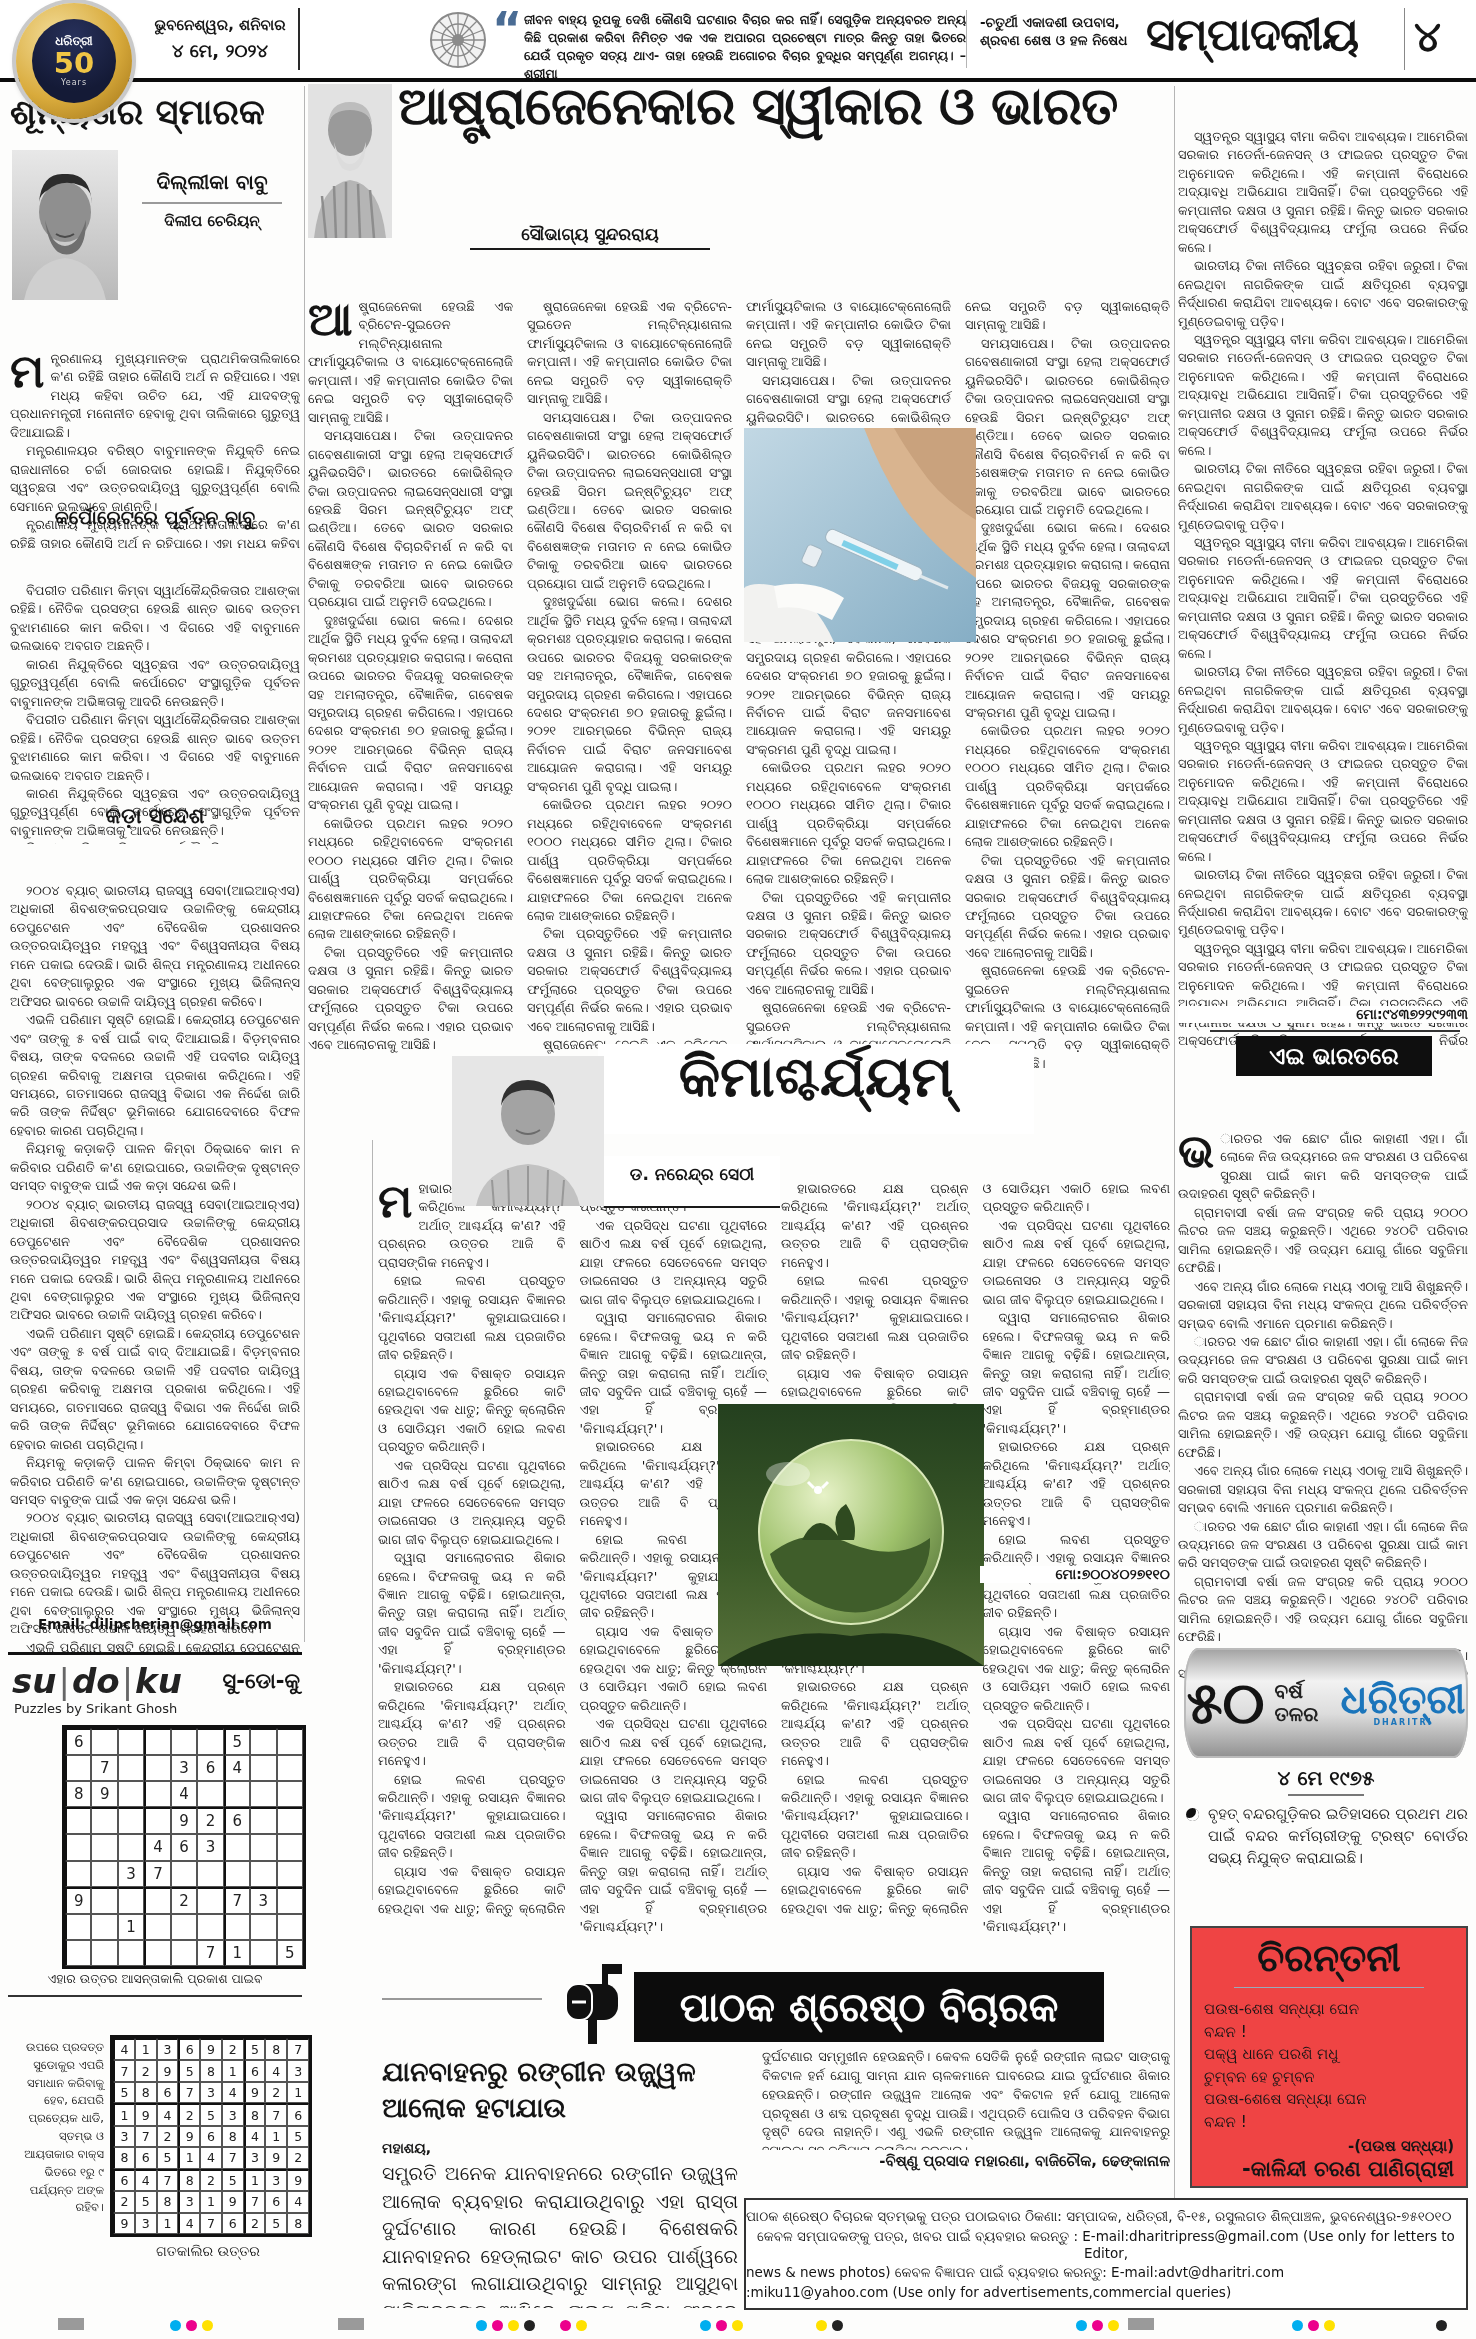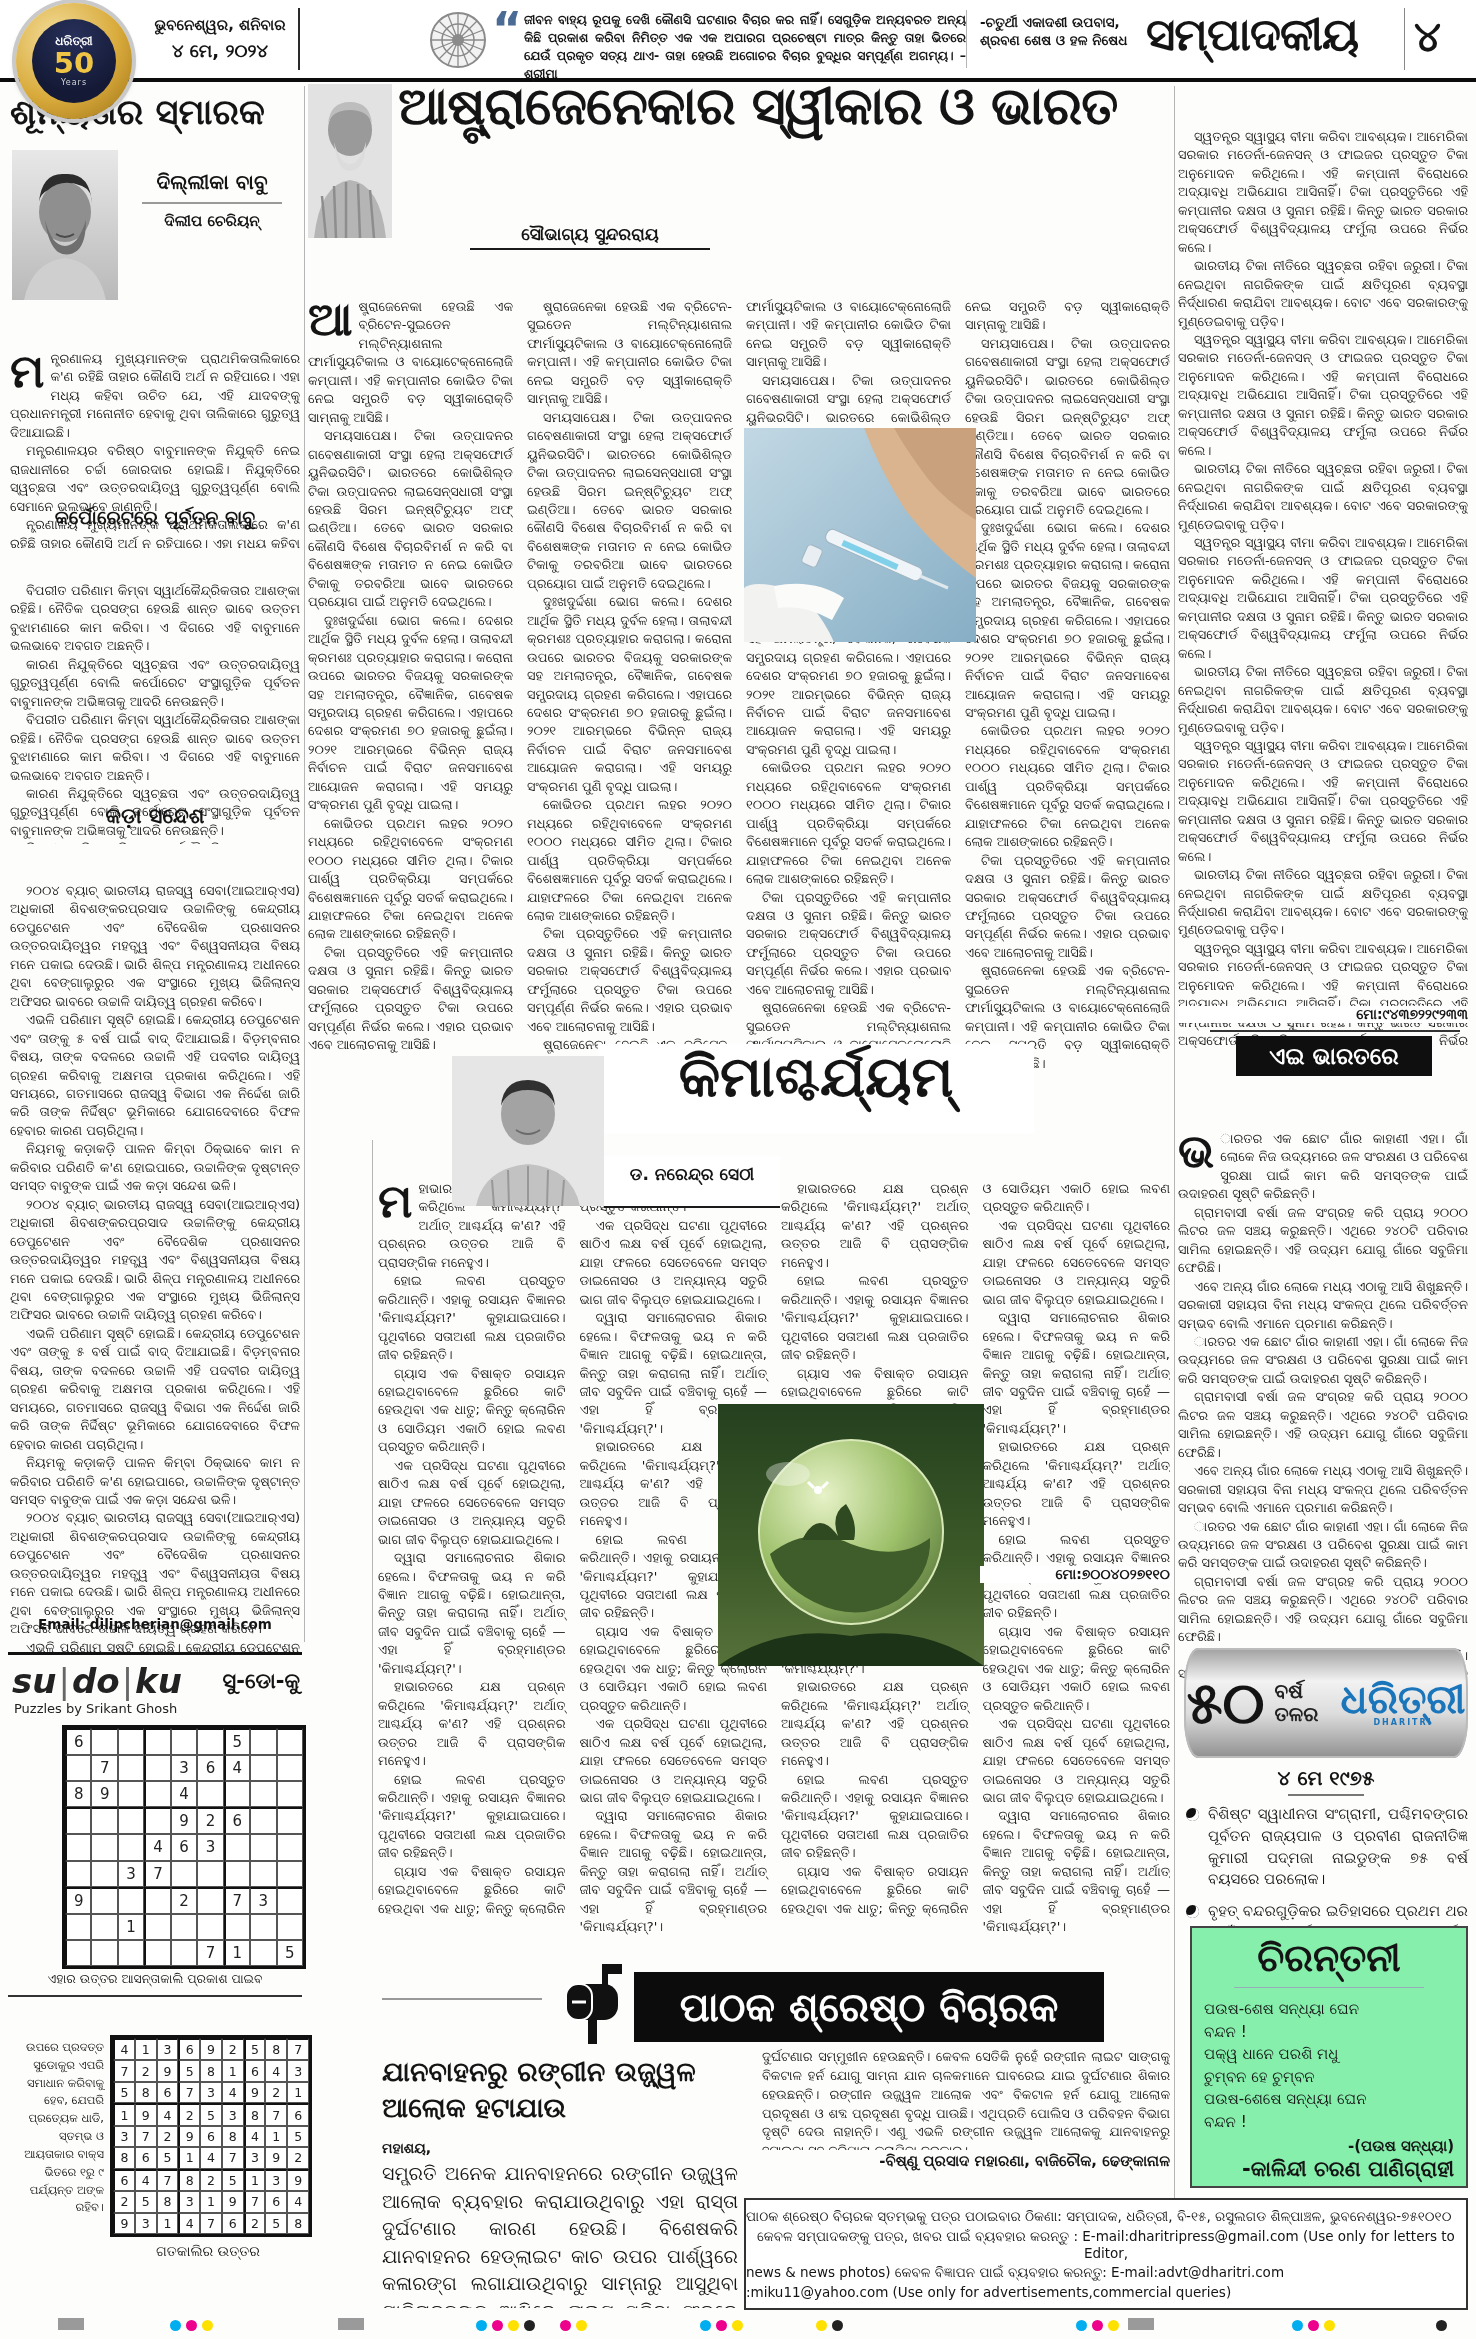--- a/index.html
+++ b/index.html
@@ -79,21 +79,21 @@
   .fy-50{font-size:58px;font-weight:800;color:#141414;line-height:1;}
   .fy-label{font-size:20px;font-weight:800;color:#222;width:56px;line-height:1.15;}
   .fy-brand{font-size:40px;font-weight:800;color:#1b75bb;line-height:1;text-align:center;}
   .fy-brand small{display:block;font-size:8px;letter-spacing:2px;color:#1b75bb;}
   .fy-date{left:1184px;top:1766px;width:284px;text-align:center;font-weight:800;font-size:20px;}
   .fy-daterule{left:1288px;top:1794px;width:76px;height:2px;background:#777;}
   .fy-items{left:1186px;top:1804px;width:282px;font-size:15px;line-height:1.45;text-align:justify;}
   .fy-item{position:relative;padding-left:22px;margin-bottom:10px;}
   .fy-item::before{content:"";position:absolute;left:0;top:4px;width:13px;height:13px;border-radius:50%;background:#111;
       box-shadow:inset -3px -3px 0 #fff;}
-  .chir-box{left:1190px;top:1926px;width:278px;height:262px;border:2px solid #444;background:#86efac;padding:8px 12px;box-sizing:border-box;}
+  .chir-box{left:1190px;top:1926px;width:278px;height:262px;border:2px solid #444;background:#ef4444;padding:8px 12px;box-sizing:border-box;}
   .chir-title{text-align:center;font-size:38px;font-weight:800;}
   .chir-rule{height:1px;background:#9ab;margin:6px 30px 10px;}
   .chir-poem{font-size:15px;line-height:1.5;}
   .chir-src{text-align:right;font-weight:800;font-size:15px;margin-top:4px;}
   .chir-poet{text-align:right;font-weight:800;font-size:21px;margin-top:2px;}
   
   .lt-rule{left:382px;top:1998px;width:160px;height:2px;background:#999;}
   .lt-banner{left:634px;top:1972px;width:470px;height:70px;background:#0c0c0c;color:#fff;display:flex;align-items:center;justify-content:center;font-size:40px;font-weight:800;}
   .lt-headline{left:382px;top:2054px;width:392px;font-size:27px;font-weight:800;line-height:1.35;}
   .lt-salutation{left:382px;top:2140px;font-size:14px;font-weight:700;}
@@ -565,21 +565,20 @@
       <div class="fy-50">୫୦</div>
       <div class="fy-label">ବର୍ଷ ତଳର</div>
       <div class="fy-brand">
         <span>ଧରିତ୍ରୀ</span>
         <small>DHARITRI</small>
       </div>
     </div>
     <div class="abs fy-date">୪ ମେ ୧୯୭୫</div>
     <div class="abs fy-daterule"></div>
     <div class="abs fy-items">
-        <div class="fy-item">ବିଶିଷ୍ଟ ସ୍ୱାଧୀନତା ସଂଗ୍ରାମୀ, ପଶ୍ଚିମବଙ୍ଗର ପୂର୍ବତନ ରାଜ୍ୟପାଳ ଓ ପ୍ରବୀଣ ରାଜନୀତିଜ୍ଞ କୁମାରୀ ପଦ୍ମଜା ନାଇଡୁଙ୍କ ୭୫ ବର୍ଷ ବୟସରେ ପରଲୋକ।</div>
         <div class="fy-item">ବୃହତ୍ ବନ୍ଦରଗୁଡ଼ିକର ଇତିହାସରେ ପ୍ରଥମ ଥର ପାଇଁ ବନ୍ଦର କର୍ମଚାରୀଙ୍କୁ ଟ୍ରଷ୍ଟ ବୋର୍ଡର ସଭ୍ୟ ନିଯୁକ୍ତ କରାଯାଇଛି।</div>
       </div>
   </section>
 
   <section class="abs chir-box">
     <div class="chir-title">ଚିରନ୍ତନୀ</div>
     <div class="chir-rule"></div>
     <div class="chir-poem">
         <div>ପଉଷ-ଶେଷ ସନ୍ଧ୍ୟା ଘେନ</div>
         <div>ବନ୍ଦନ !</div>

